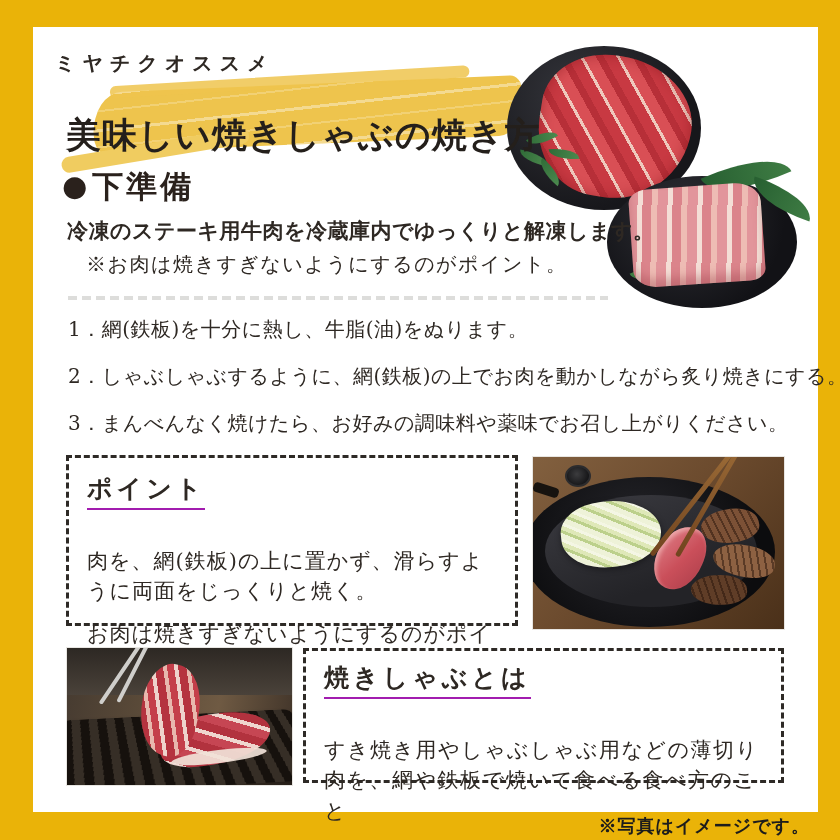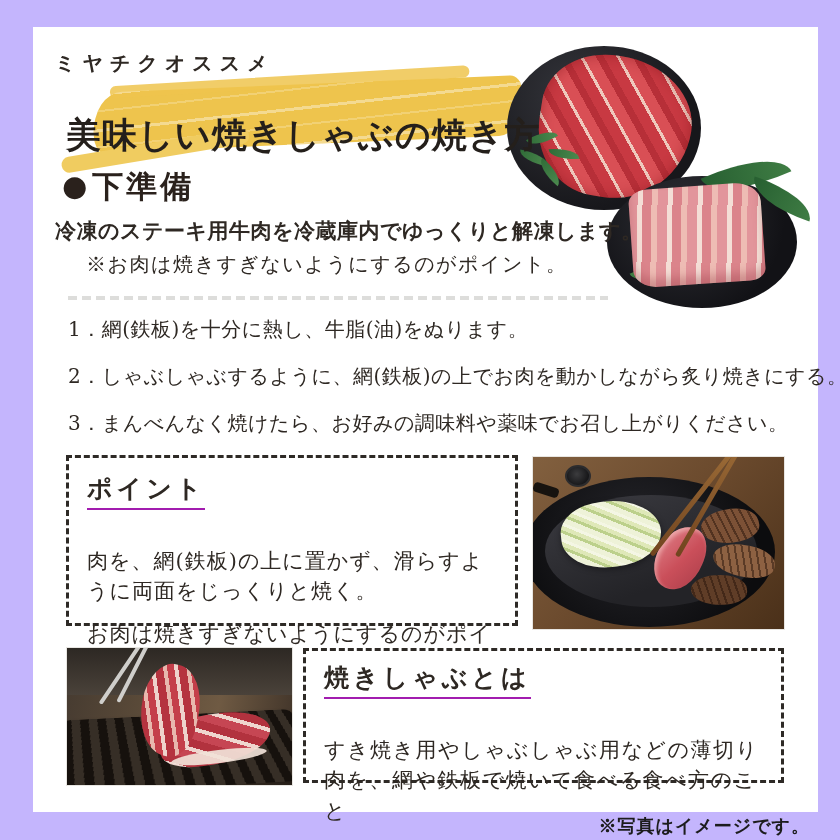--- a/index.html
+++ b/index.html
@@ -2,21 +2,21 @@
 <html lang="ja"><head>
 <meta charset="utf-8">
 <style>
   html,body{margin:0;padding:0;}
   body{
     font-family:"DejaVu Serif","Liberation Serif",serif;
     background:#f2f2f1;
   }
   .canvas{
     position:relative;width:840px;height:840px;margin:0 auto;
-    background:#c4b5fd;overflow:hidden;color:#2e2823;
+    background:#eab308;overflow:hidden;color:#2e2823;
   }
   .card{
     position:absolute;left:33px;top:27px;width:785px;height:785px;
     background:#ffffff;
   }
   
   .eyebrow{
     position:absolute;left:55px;top:50px;font-size:20px;font-weight:bold;
     letter-spacing:7px;color:#2e2823;z-index:3;
   }
@@ -43,21 +43,21 @@
     position:absolute;left:50px;top:96px;z-index:3;font-size:35px;
     font-weight:bold;letter-spacing:1px;color:#241f1b;white-space:nowrap;
   }
   
   .prep-heading{
     position:absolute;left:62px;top:166px;z-index:3;font-size:31px;
     font-weight:bold;letter-spacing:3px;color:#2a211c;
   }
   .prep-heading .bullet{font-size:29px;vertical-align:1px;margin-right:2px;}
   .prep-body{
-    position:absolute;left:55px;top:217px;z-index:3;font-size:21px;
+    position:absolute;left:67px;top:217px;z-index:3;font-size:21px;
     font-weight:bold;letter-spacing:.5px;white-space:nowrap;color:#2e2823;
   }
   .prep-note{
     position:absolute;left:86px;top:251px;z-index:3;font-size:20px;
     letter-spacing:1.5px;white-space:nowrap;color:#2e2823;
   }
   .dashed-rule{
     position:absolute;left:68px;top:296px;width:540px;height:4px;z-index:3;
     background:repeating-linear-gradient(90deg,#dddddb 0 9px,transparent 9px 14px);
   }

